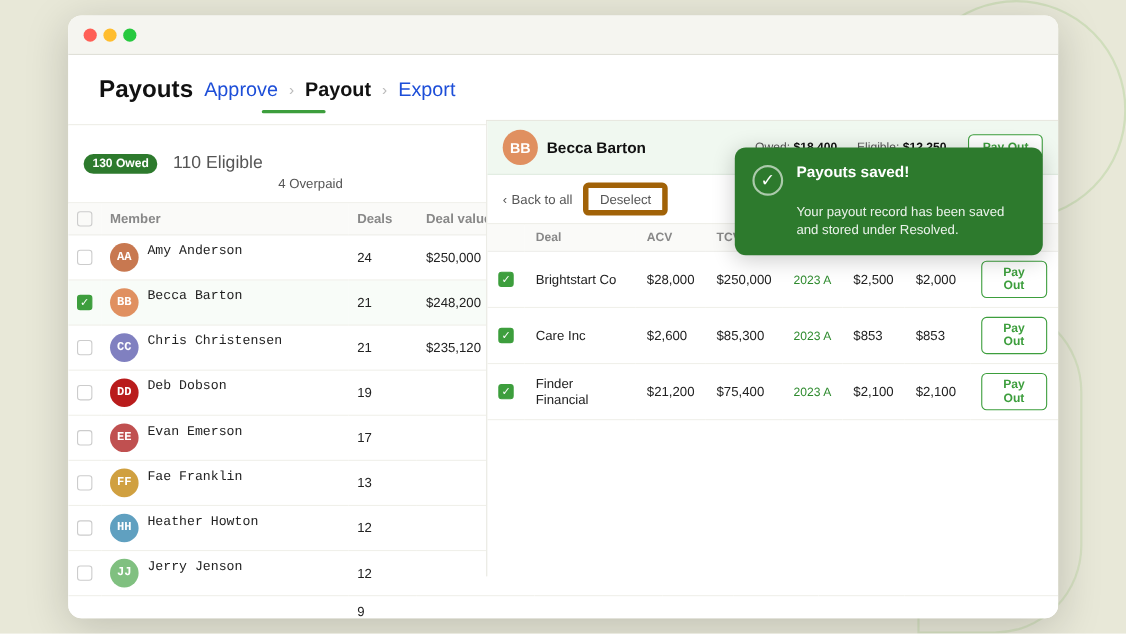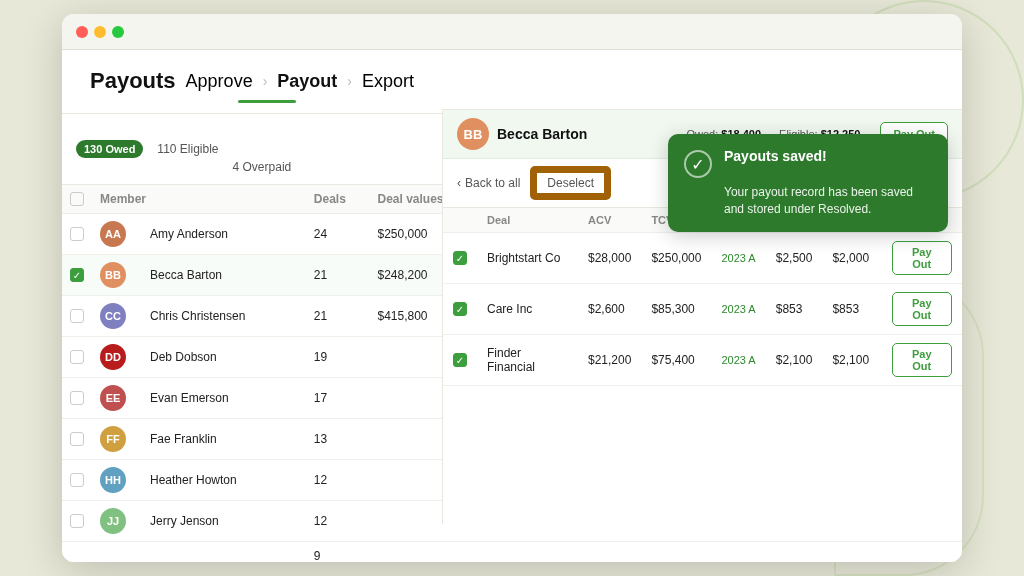--- a/index.html
+++ b/index.html
@@ -64,21 +64,21 @@
       padding: 18px 28px 10px;
       background: #fff;
     }
     .breadcrumb {
       display: flex;
       align-items: center;
       gap: 10px;
     }
     .breadcrumb-item {
       font-size: 18px;
-      color: #000000;
+      color: #1d4ed8;
       font-weight: 500;
     }
     .breadcrumb-item.active {
       font-weight: 700;
       color: #111;
     }
     .breadcrumb-title {
       font-size: 22px;
       font-weight: 800;
       color: #111;
@@ -123,21 +123,21 @@
     .badge-owed {
       background: #2d7a2d;
       color: #fff;
       font-size: 11px;
       font-weight: 700;
       padding: 3px 8px;
       border-radius: 12px;
     }
     .badge-eligible {
       color: #555;
-      font-size: 12px;
+      font-size: 16px;
     }
     .badge-overpaid {
       color: #555;
       font-size: 12px;
       margin-top: 36px;
     }
     .total-owed {
       margin-left: auto;
       font-size: 12px;
       color: #555;
@@ -186,22 +186,23 @@
       border-bottom: 1px solid #f0f0ea;
     }
     tbody tr.selected { background: #f8fcf8; }
     tbody td {
       padding: 7px 8px;
       color: #222;
       vertical-align: middle;
     }
     .member-cell {
       display: flex;
-      align-items: center;
-      gap: 24px;
+      align-items: flex-start;
+      gap: 8px;
+      font-family: Liberation Mono, monospace;
     }
     .avatar {
       width: 26px; height: 26px;
       border-radius: 50%;
       display: flex; align-items: center; justify-content: center;
       font-size: 11px;
       font-weight: 700;
       color: #fff;
       flex-shrink: 0;
     }
@@ -314,21 +315,21 @@
     .back-btn {
       display: flex;
       align-items: center;
       gap: 4px;
       color: #555;
       cursor: pointer;
       font-size: 12px;
     }
     .deselect-btn {
       background: #fff;
-      border: 7px solid #a16207;
+      border: 5px solid #a16207;
       color: #555;
       padding: 3px 10px;
       border-radius: 5px;
       cursor: pointer;
       font-size: 12px;
     }
     .sub-table {
       width: 100%;
       border-collapse: collapse;
       font-size: 12px;
@@ -513,21 +514,21 @@
     <td>
               <div class="checkbox"></div>
             </td>
     <td>
       <div class="member-cell">
         <div class="avatar" style="background:#8080c0">CC</div>
         <span>Chris Christensen</span>
       </div>
     </td>
     <td>21</td>
-    <td>$415,800</td>
+    <td>$235,120</td>
     <td>
       <span class="link-green">Multiple</span>
     </td>
     <td>3.75%</td>
     <td></td>
     <td></td>
     <td>
       <div class="actions-cell">
         
         

